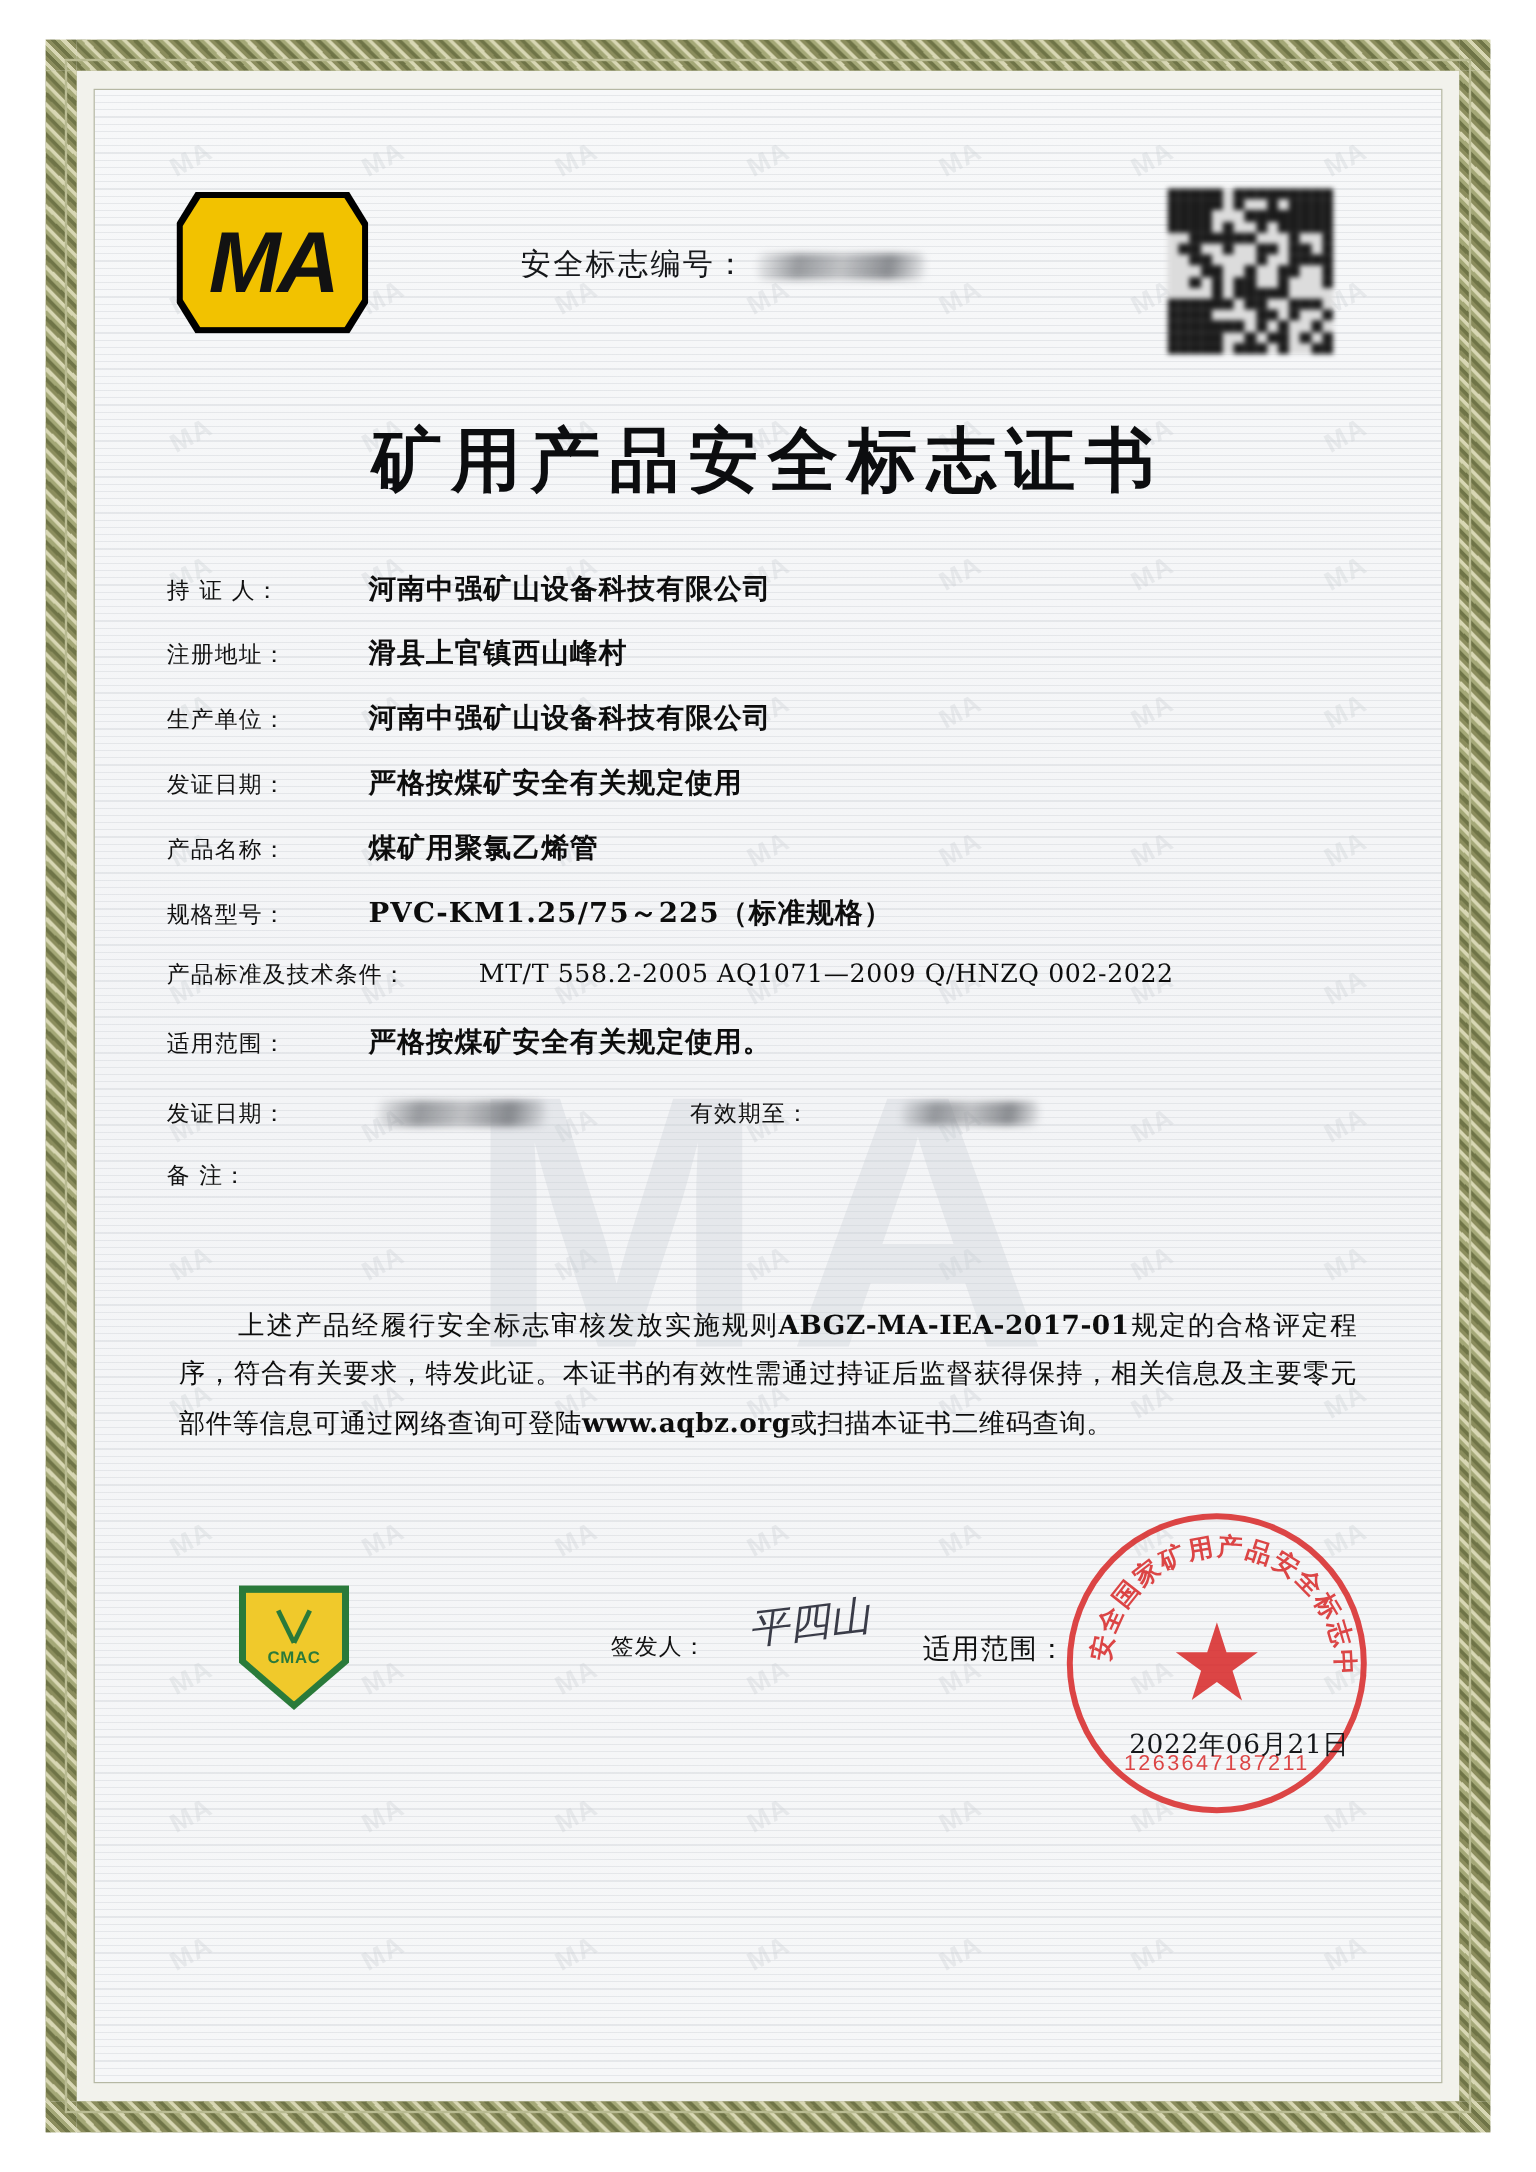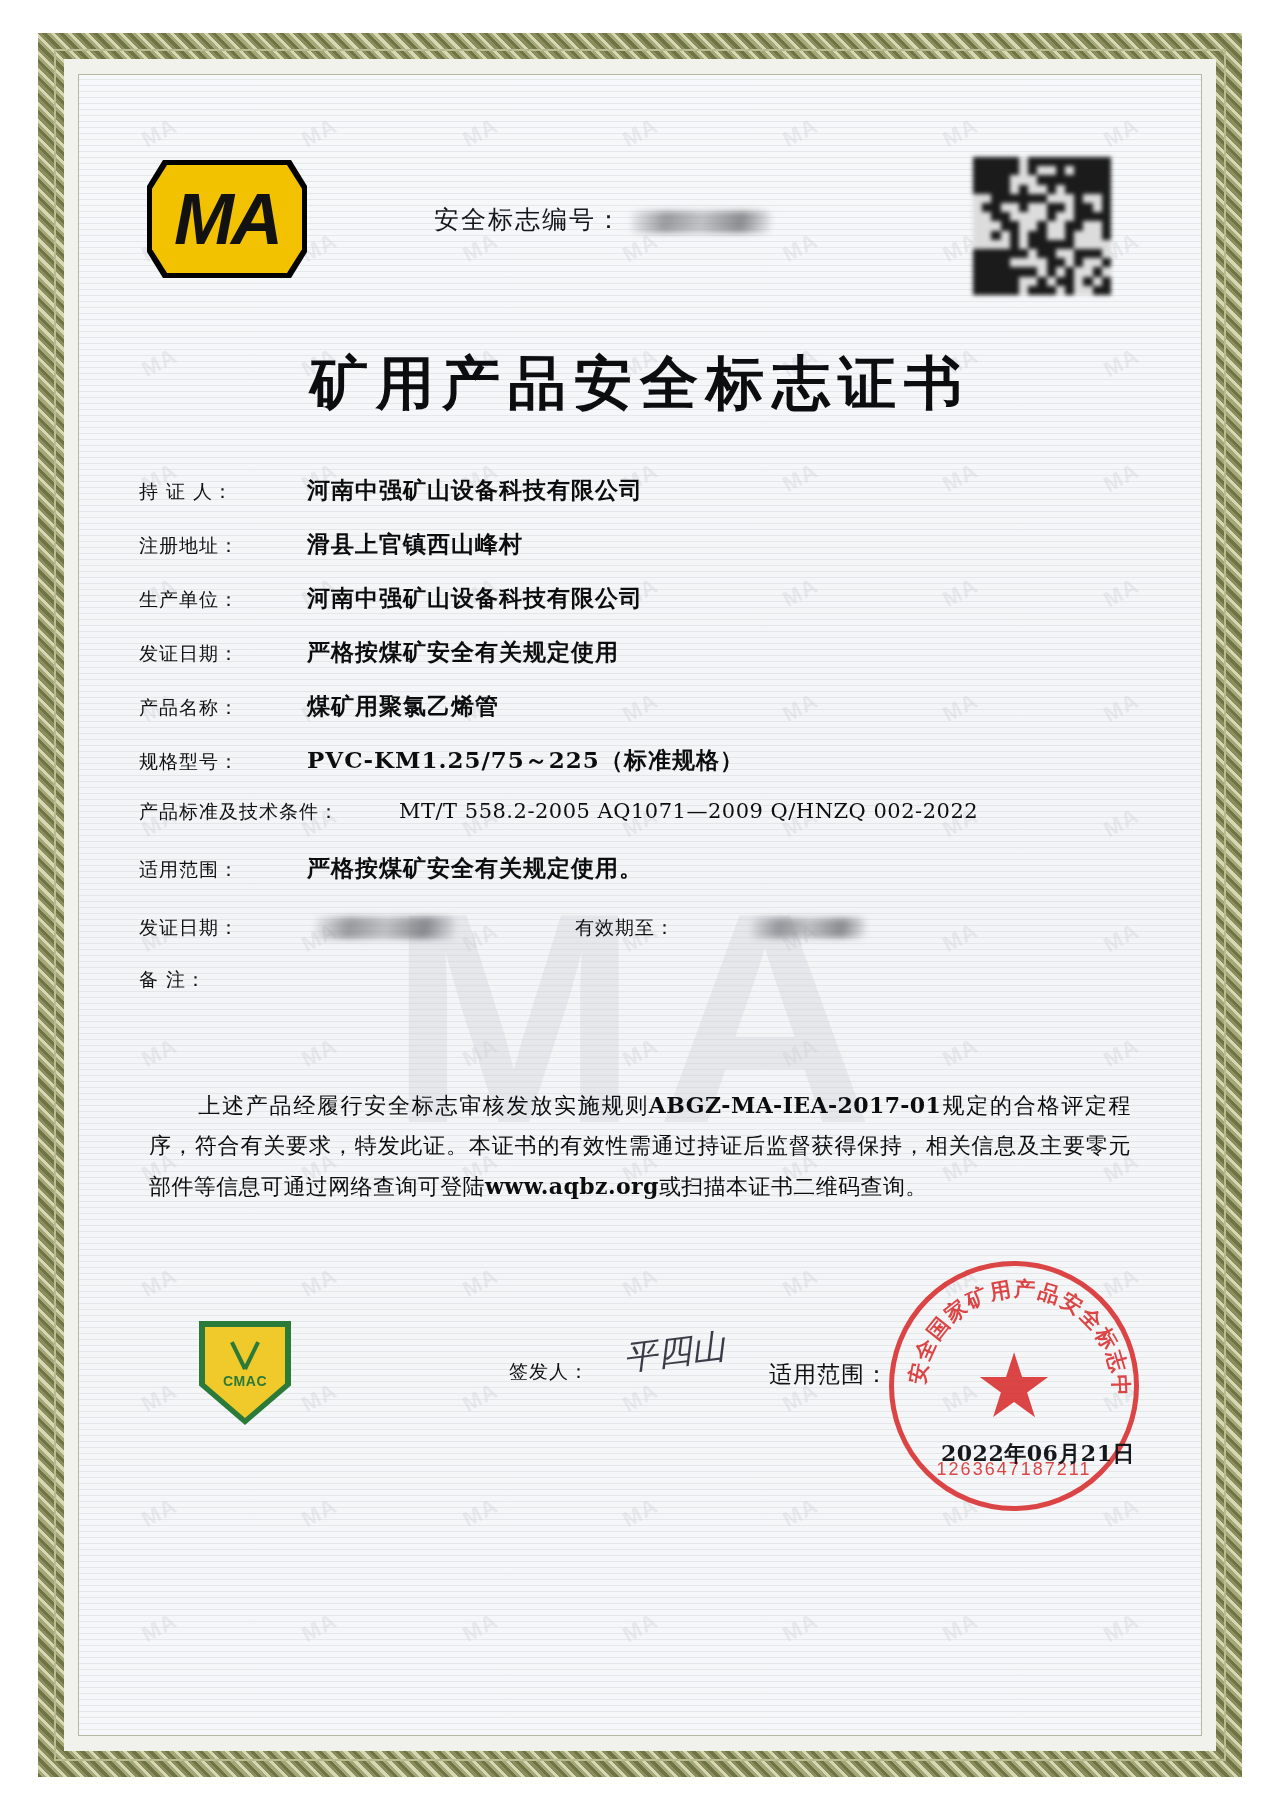--- a/index.html
+++ b/index.html
@@ -389,21 +389,20 @@
   }
 
   .issue-date {
     position: absolute;
     left: 862px;
     top: 118px;
     font-family: "DejaVu Serif", serif;
     font-size: 22px;
     color: #15171a;
     letter-spacing: 0.5px;
-    font-weight: bold;
   }
 </style>
 </head>
 <body>
 
 <div id="certificate">
   <div class="page-margin"></div>
 
   <div class="border-band"></div>
 

